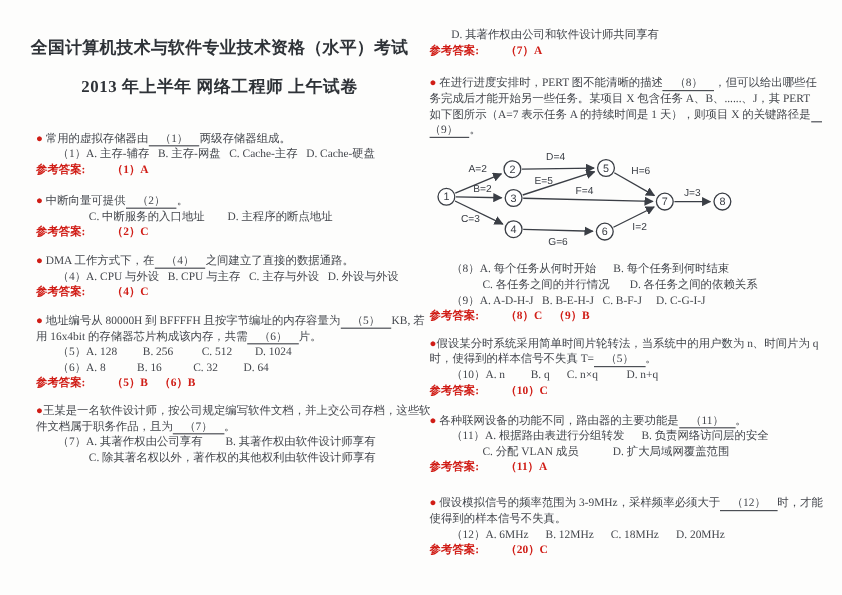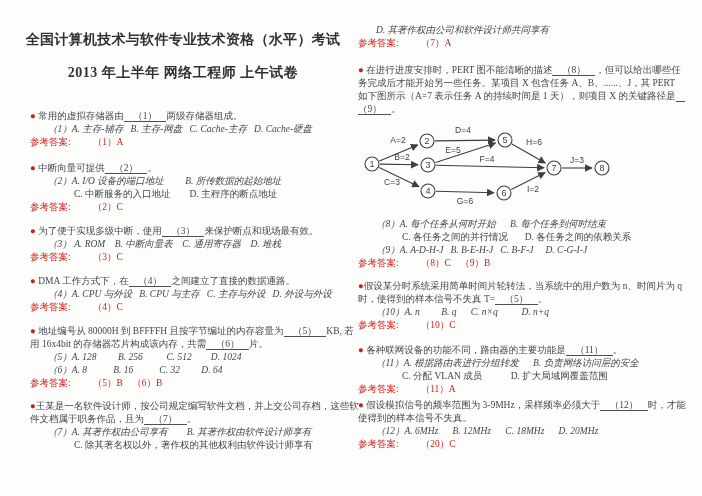--- a/index.html
+++ b/index.html
@@ -14,23 +14,23 @@
     font-family:"Liberation Serif","DejaVu Serif",serif;color:var(--ink);
   }
   .title{position:absolute;left:16px;top:31px;width:334px;text-align:center;
     font-weight:bold;color:var(--title-ink);}
   .t1{font-size:14px;letter-spacing:0.3px;}
   .t2{font-size:14px;margin-top:15px;letter-spacing:0.5px;}
   .col{position:absolute;font-size:9.5px;line-height:13px;}
   .col-left{left:30px;top:110px;width:324px;}
   .col-right{left:358px;top:24px;width:340px;}
   .line{white-space:pre;}
-  .i1{padding-left:18px;font-style:italic;}
+  .i1{padding-left:18px;}
   .i2{padding-left:44px;}
-  .ans{color:var(--red);font-weight:normal;}
+  .ans{color:var(--red);font-weight:bold;}
   .seg{display:inline;}
   .seg.r{color:var(--red);}
   .seg.u{border-bottom:1px solid #4c4f55;}
   .seg.g{margin-left:22px;}
   .diagram-wrap{position:relative;}
   svg text{font-family:"Liberation Sans","DejaVu Sans",sans-serif;}
 </style>
 </head>
 <body>
 
@@ -40,28 +40,22 @@
     <div class="t2">2013 年上半年  网络工程师  上午试卷</div>
   </div>
   <div class="col col-left" id="col-left">
       <div class="block" style="margin-top: 0px;">
         <div class="line"><span class="seg r">● </span><span class="seg">常用的虚拟存储器由</span><span class="seg u">　（1）　</span><span class="seg">两级存储器组成。</span></div>
         <div class="line i1"><span class="seg">（1）A. 主存-辅存   B. 主存-网盘   C. Cache-主存   D. Cache-硬盘</span></div>
         <div class="line ans"><span class="seg r">参考答案:</span><span class="seg r g">（1）A</span></div>
       </div>
       <div class="block" style="margin-top: 13px;">
         <div class="line"><span class="seg r">● </span><span class="seg">中断向量可提供</span><span class="seg u">　（2）　</span><span class="seg">。</span></div>
-        <div class="line i1"><span class="seg">（2）A. I/O 设备的端口地址         B. 所传数据的起始地址</span></div>
         <div class="line i2"><span class="seg">C. 中断服务的入口地址        D. 主程序的断点地址</span></div>
         <div class="line ans"><span class="seg r">参考答案:</span><span class="seg r g">（2）C</span></div>
-      </div>
-      <div class="block" style="margin-top: 11px;">
-        <div class="line"><span class="seg r">● </span><span class="seg">为了便于实现多级中断，使用</span><span class="seg u">　（3）　</span><span class="seg">来保护断点和现场最有效。</span></div>
-        <div class="line i1"><span class="seg">（3） A. ROM    B. 中断向量表    C. 通用寄存器    D. 堆栈</span></div>
-        <div class="line ans"><span class="seg r">参考答案:</span><span class="seg r g">（3）C</span></div>
       </div>
       <div class="block" style="margin-top: 11px;">
         <div class="line"><span class="seg r">● </span><span class="seg">DMA 工作方式下，在</span><span class="seg u">　（4）　</span><span class="seg">之间建立了直接的数据通路。</span></div>
         <div class="line i1"><span class="seg">（4）A. CPU 与外设   B. CPU 与主存   C. 主存与外设   D. 外设与外设</span></div>
         <div class="line ans"><span class="seg r">参考答案:</span><span class="seg r g">（4）C</span></div>
       </div>
       <div class="block" style="margin-top: 11px;">
         <div class="line"><span class="seg r">● </span><span class="seg">地址编号从 80000H 到 BFFFFH 且按字节编址的内存容量为</span><span class="seg u">　（5）　</span><span class="seg">KB, 若</span></div>
         <div class="line"><span class="seg">用 16x4bit 的存储器芯片构成该内存，共需</span><span class="seg u">　（6）　</span><span class="seg">片。</span></div>
         <div class="line i1"><span class="seg">（5）A. 128         B. 256          C. 512        D. 1024</span></div>
@@ -140,20 +134,20 @@
         <div class="line"><span class="seg">时，使得到的样本信号不失真 T=</span><span class="seg u">　（5）　</span><span class="seg">。</span></div>
         <div class="line i1"><span class="seg">（10）A. n         B. q      C. n×q          D. n+q</span></div>
         <div class="line ans"><span class="seg r">参考答案:</span><span class="seg r g">（10）C</span></div>
       </div>
       <div class="block" style="margin-top: 12px;">
         <div class="line"><span class="seg r">● </span><span class="seg">各种联网设备的功能不同，路由器的主要功能是</span><span class="seg u">　（11）　</span><span class="seg">。</span></div>
         <div class="line i1"><span class="seg">（11）A. 根据路由表进行分组转发      B. 负责网络访问层的安全</span></div>
         <div class="line i2"><span class="seg">C. 分配 VLAN 成员            D. 扩大局域网覆盖范围</span></div>
         <div class="line ans"><span class="seg r">参考答案:</span><span class="seg r g">（11）A</span></div>
       </div>
-      <div class="block" style="margin-top: 3px;">
+      <div class="block" style="margin-top: 17px;">
         <div class="line"><span class="seg r">● </span><span class="seg">假设模拟信号的频率范围为 3-9MHz，采样频率必须大于</span><span class="seg u">　（12）　</span><span class="seg">时，才能</span></div>
         <div class="line"><span class="seg">使得到的样本信号不失真。</span></div>
         <div class="line i1"><span class="seg">（12）A. 6MHz      B. 12MHz      C. 18MHz      D. 20MHz</span></div>
         <div class="line ans"><span class="seg r">参考答案:</span><span class="seg r g">（20）C</span></div>
       </div>
     </div>
 </div>
 
 </body></html>

